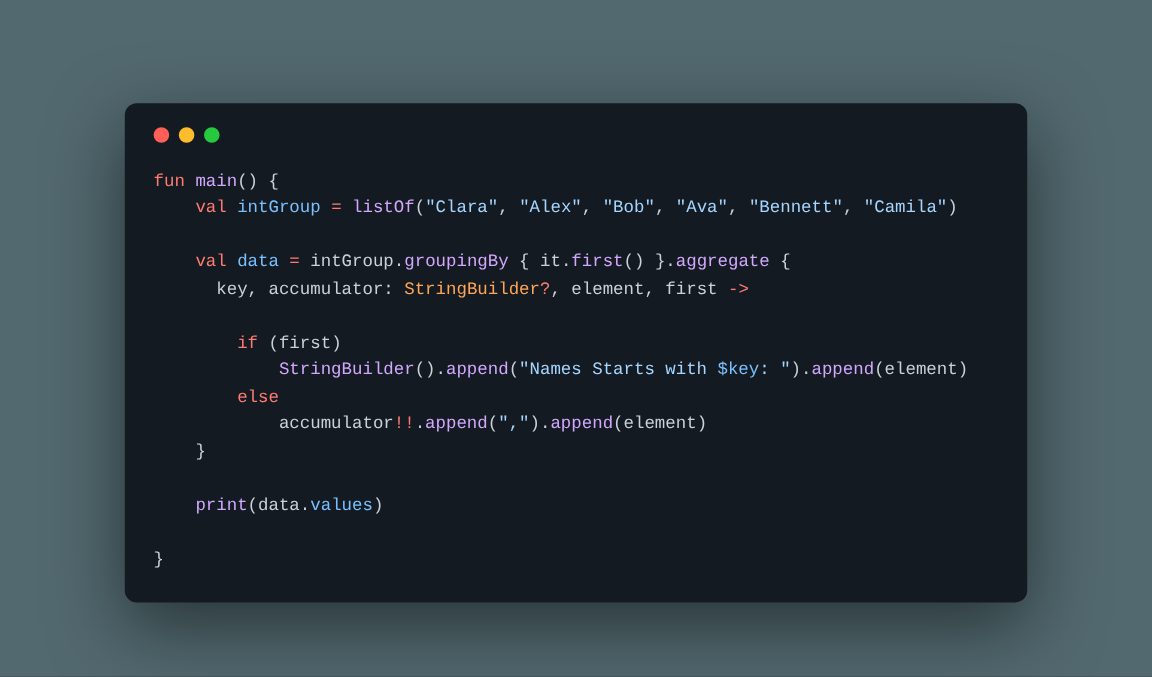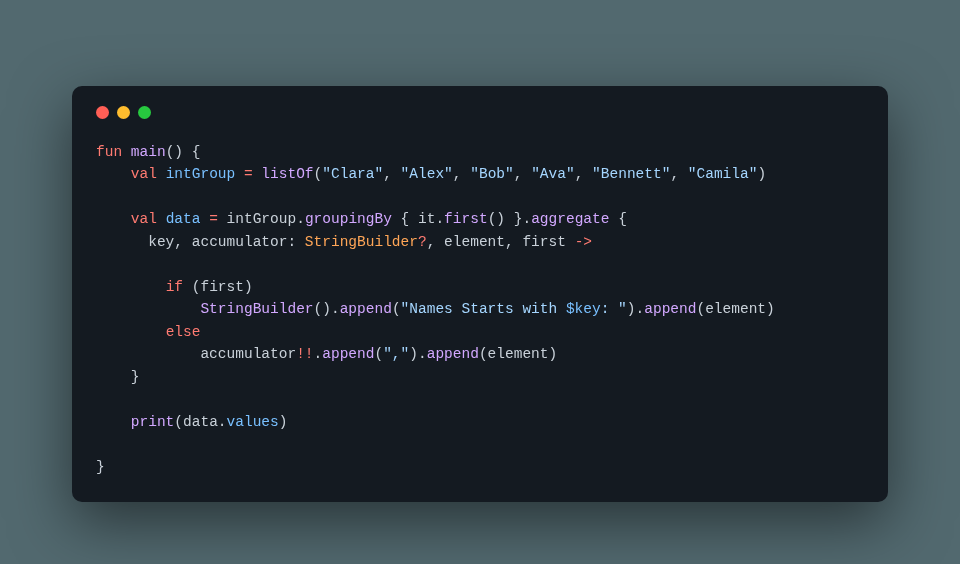--- a/index.html
+++ b/index.html
@@ -10,21 +10,21 @@
     body {
       width: 960px;
       height: 564px;
       background: #52696f;
       display: flex;
       align-items: center;
       justify-content: center;
       font-family: "SF Mono", "Monaco", "Menlo", "Consolas", "Courier New", monospace;
     }
     .window {
-      width: 816px;
+      width: 752px;
       background: #141a21;
       border-radius: 10px;
       box-shadow: 0 20px 60px rgba(0,0,0,0.5);
       padding: 20px 24px 24px 24px;
       margin-top: 24px;
     }
     .titlebar {
       display: flex;
       gap: 8px;
       margin-bottom: 22px;

